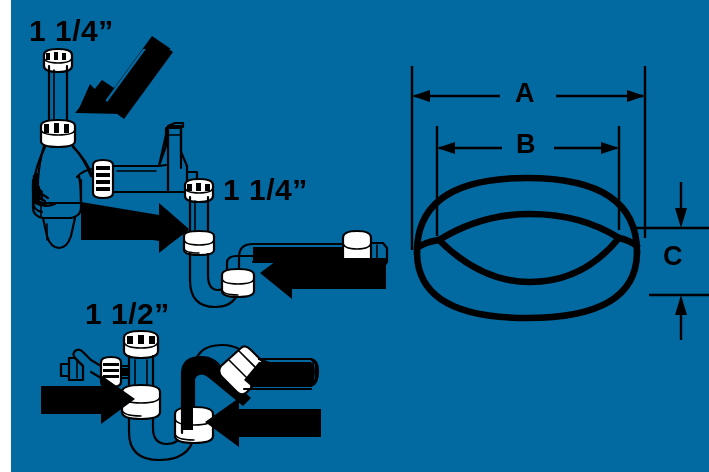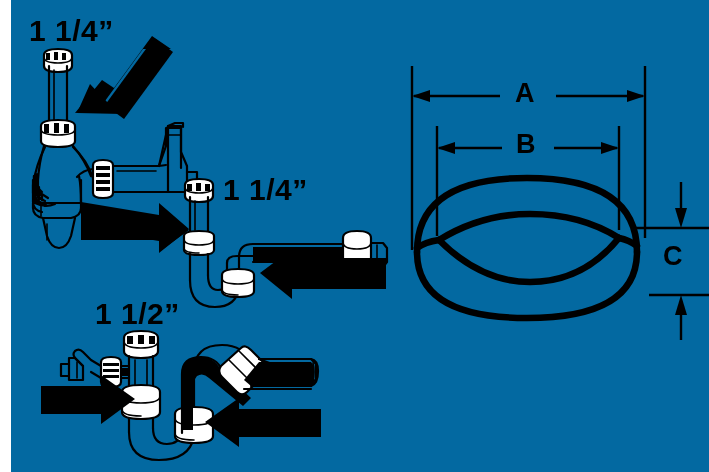--- a/index.html
+++ b/index.html
@@ -342,21 +342,21 @@
       <line class="dimline" x1="670" y1="340" x2="670" y2="312"></line>
       <polygon class="arrowfill" points="670,295 664,315 676,315"></polygon>
     </g>
 
   </svg>
 
   <div class="label size-label" style="left:18px; top:16px;">1 1/4”</div>
 
   <div class="label size-label" style="left:212px; top:175px;">1 1/4”</div>
 
-  <div class="label size-label" style="left:84px; top:299px;">1 1/2”</div>
+  <div class="label size-label" style="left:74px; top:299px;">1 1/2”</div>
 
   <div class="label dim-label" style="left:504px; top:80px;">A</div>
 
   <div class="label dim-label" style="left:505px; top:131px;">B</div>
 
   <div class="label dim-label" style="left:652px; top:243px;">C</div>
 
 </div>
 
 </body></html>

